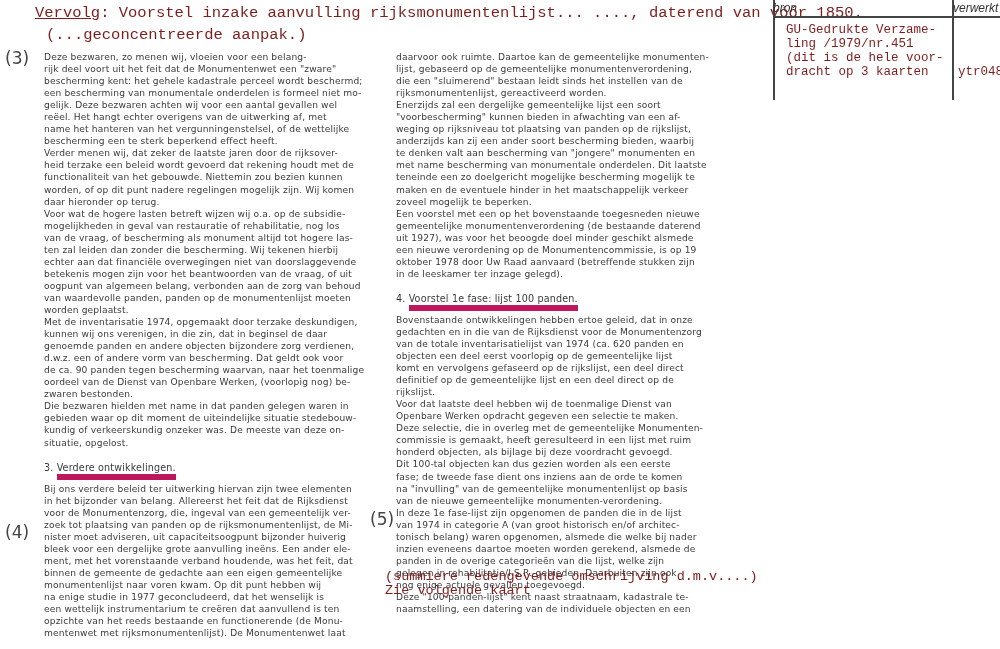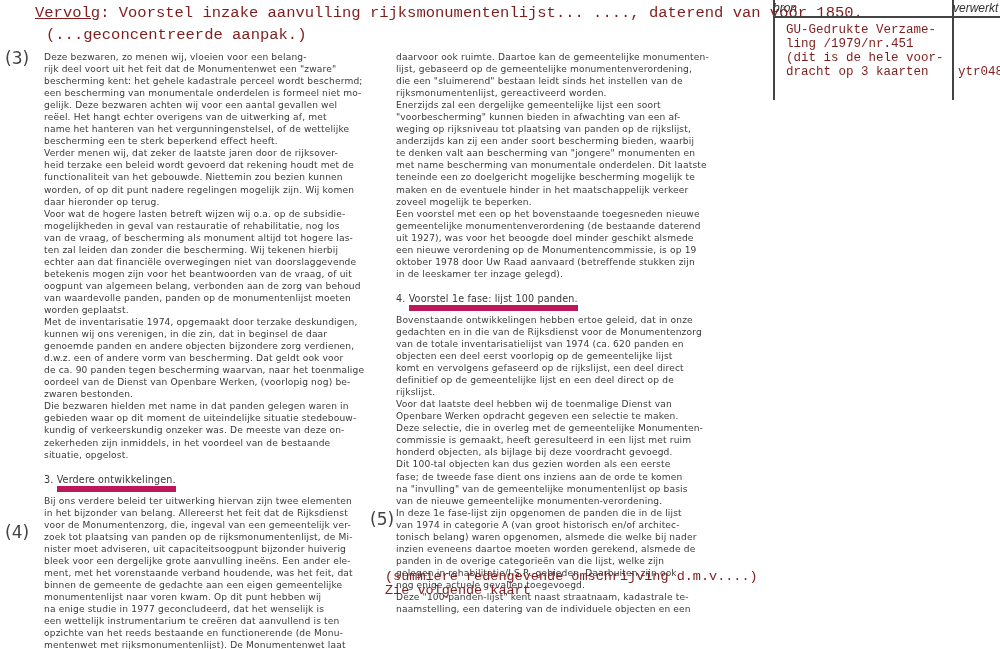--- a/index.html
+++ b/index.html
@@ -99,21 +99,20 @@
       <div class="line">Met de inventarisatie 1974, opgemaakt door terzake deskundigen,</div>
       <div class="line">kunnen wij ons verenigen, in die zin, dat in beginsel de daar</div>
       <div class="line">genoemde panden en andere objecten bijzondere zorg verdienen,</div>
       <div class="line">d.w.z. een of andere vorm van bescherming. Dat geldt ook voor</div>
       <div class="line">de ca. 90 panden tegen bescherming  waarvan, naar het toenmalige</div>
       <div class="line">oordeel van de Dienst  van Openbare Werken, (voorlopig nog) be-</div>
       <div class="line">zwaren bestonden.</div>
       <div class="line">Die bezwaren hielden met name in dat panden gelegen waren in</div>
       <div class="line">gebieden waar op dit moment de uiteindelijke situatie stedebouw-</div>
       <div class="line">kundig of verkeerskundig onzeker was. De meeste van deze on-</div>
-      <div class="line">zekerheden zijn inmiddels, in het voordeel van de bestaande</div>
       <div class="line">situatie, opgelost.</div>
     </div>
   <div class="gap"></div>
   <div class="heading"><span>3. </span><span class="u">Verdere ontwikkelingen.</span></div>
   <div style="height:7px"></div>
   <div id="left-p2">
       <div class="line">Bij ons verdere beleid ter uitwerking hiervan zijn twee elementen</div>
       <div class="line">in het bijzonder van belang. Allereerst het feit dat de Rijksdienst</div>
       <div class="line">voor de Monumentenzorg, die, ingeval van een gemeentelijk ver-</div>
       <div class="line">zoek tot plaatsing van panden op de rijksmonumentenlijst, de Mi-</div>

